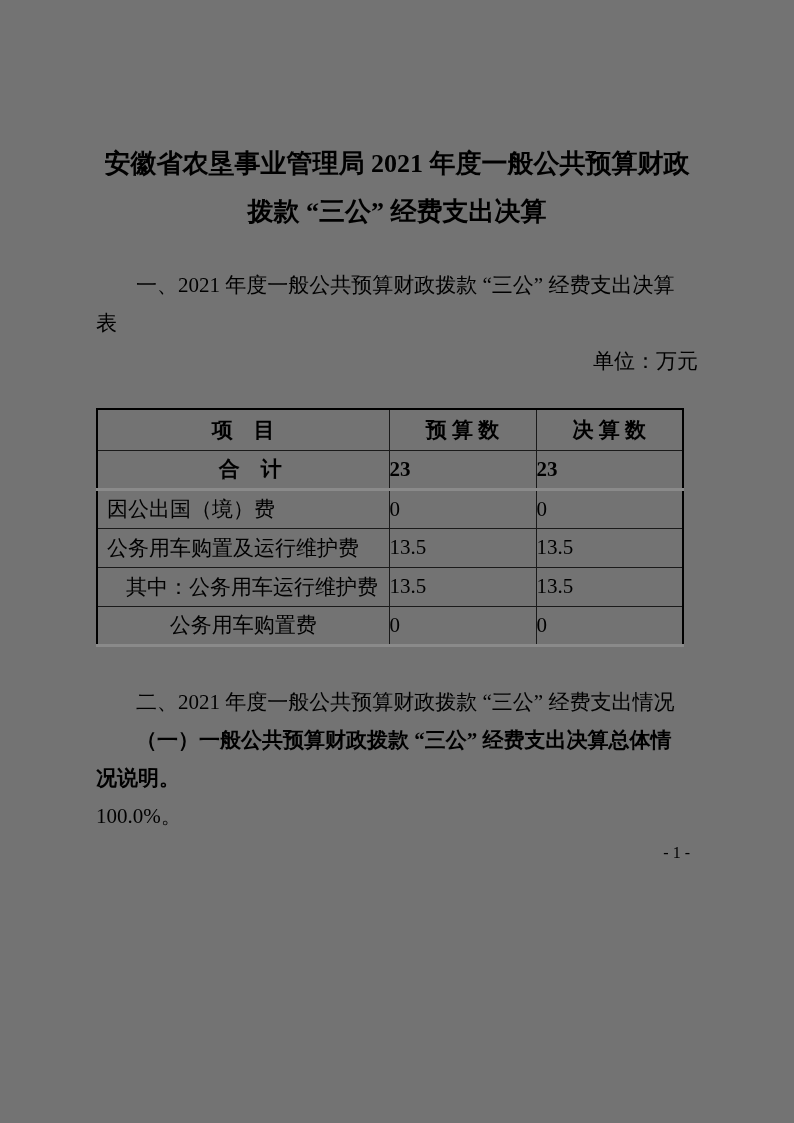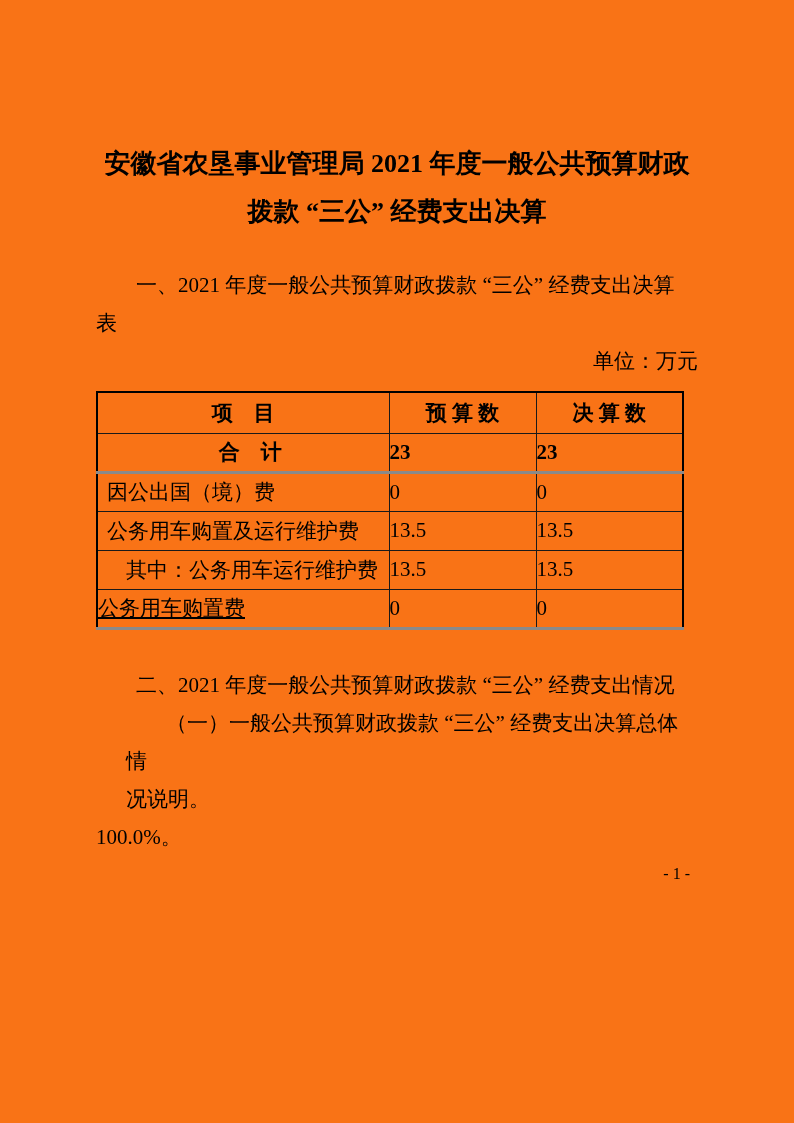--- a/index.html
+++ b/index.html
@@ -1,20 +1,20 @@
 <!DOCTYPE html>
 <html><head>
 <meta charset="utf-8">
 <style>
   * { margin: 0; padding: 0; box-sizing: border-box; }
   html, body { background: #ffffff; }
   .page {
     width: 794px;
     height: 1123px;
-    background: #f97316;
+    background: #737373;
     color: #000000;
     padding: 140px 96px 0 96px;
     overflow: hidden;
     font-family: "Liberation Serif", "DejaVu Serif", serif;
   }
   .doc-title {
     font-size: 26px;
     font-weight: bold;
     text-align: center;
     line-height: 48px;
@@ -26,21 +26,21 @@
   }
   .para .line { display: block; }
   .para .line.indent { text-indent: 40px; }
   .sec1 { margin-top: 30px; }
   .unit-line {
     font-size: 21px;
     line-height: 38px;
     text-align: right;
   }
   table.budget {
-    margin-top: 11px;
+    margin-top: 28px;
     width: 586px;
     border-collapse: collapse;
     table-layout: fixed;
     border: 2px solid #000000;
     border-bottom: 3px solid #8a8a8a;
   }
   table.budget col.c-item  { width: 292px; }
   table.budget col.c-num   { width: 147px; }
   table.budget th, table.budget td {
     border: 1px solid #1a1a1a;
@@ -52,23 +52,23 @@
     font-weight: bold;
     text-align: center;
   }
   table.budget td { height: 39px; }
   td.item-cell { text-align: left; padding-left: 9px; }
   td.num-cell  { font-size: 20px; }
   tr.row-total td { border-bottom: 3px solid #8a8a8a; }
   tr.row-total td.item-cell { text-align: center; padding-left: 14px; font-weight: bold; }
   tr.row-total td.num-cell { font-weight: bold; }
   tr.row-subitem td.item-cell { padding-left: 28px; }
-  tr.row-centered td.item-cell { text-align: left; padding-left: 0; text-decoration: underline; }
+  tr.row-centered td.item-cell { text-align: center; padding-left: 0; }
   .sec2 { margin-top: 36px; }
-  .bold-heading { font-weight: normal; margin-left: 30px; }
+  .bold-heading { font-weight: bold; }
   .page-number {
     margin-top: 8px;
     font-size: 16px;
     line-height: 20px;
     text-align: right;
     padding-right: 8px;
     font-family: "Liberation Serif", "DejaVu Serif", serif;
   }
 </style>
 </head>

